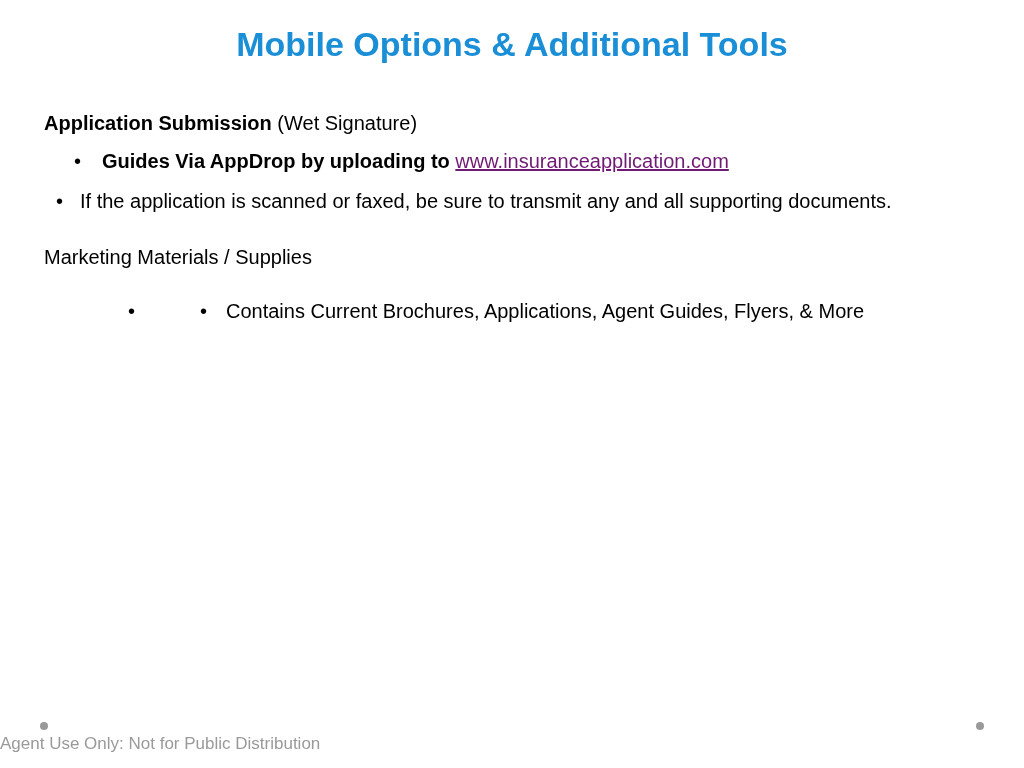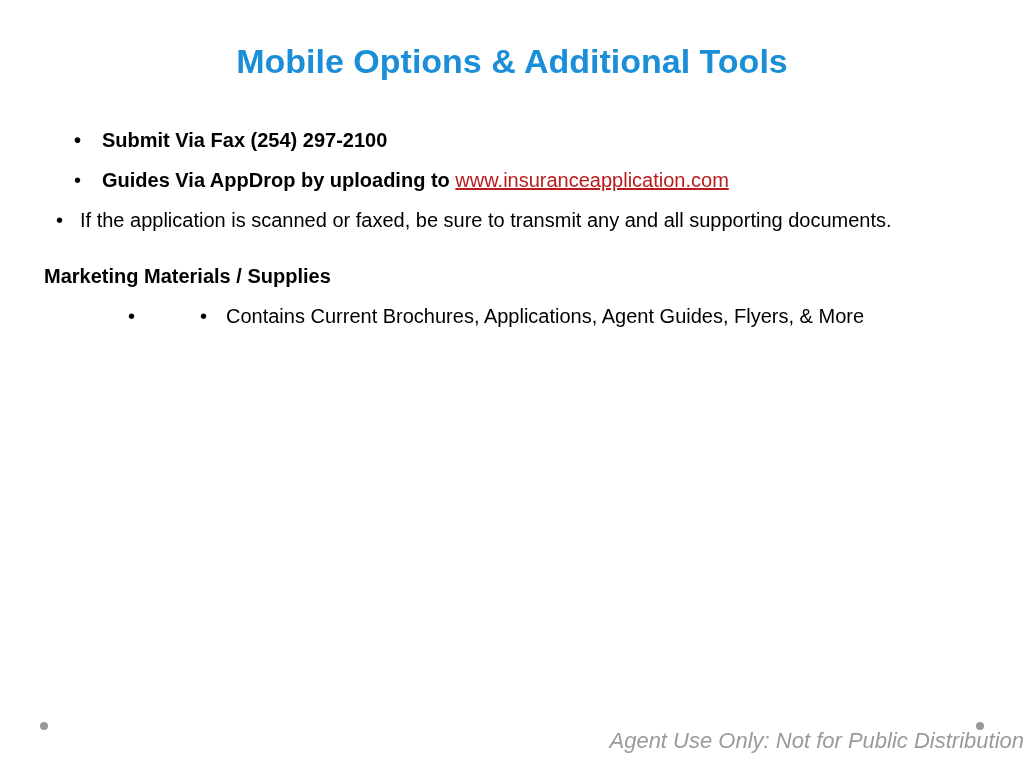--- a/index.html
+++ b/index.html
@@ -11,21 +11,20 @@
       color: #000;
       position: relative;
     }
     .title {
       text-align: center;
       font-size: 34px;
       font-weight: 700;
       color: #1a8ed6;
       padding-top: 25px;
       padding-bottom: 12px;
-      margin-top: 17px;
     }
     .content {
       padding: 30px 44px 0 44px;
       font-size: 20px;
       line-height: 1.7;
     }
     .section-head {
       margin-bottom: 4px;
     }
     .section-head .bold { font-weight: 700; }
@@ -51,66 +50,67 @@
     .ul-l0 > li::before {
       content: "•";
       position: absolute;
       left: 0;
       top: 0;
       font-size: 20px;
       line-height: 1.7;
     }
     .bold { font-weight: 700; }
     .link {
-      color: #b91c1c;
+      color: #701a75;
       text-decoration: underline;
     }
-    .section2-head { font-weight: 700; margin-top: 22px; margin-bottom: 6px; }
+    .section2-head { font-weight: 400; margin-top: 22px; margin-bottom: 20px; }
     .ul-l2 { list-style: none; padding-left: 84px; }
     .ul-l2 > li { position: relative; padding-left: 26px; margin-bottom: 6px; }
     .ul-l2 > li::before {
       content: "•";
       position: absolute; left: 0; top: 0;
       font-size: 20px; line-height: 1.7;
     }
     .ul-l3 { list-style: none; padding-left: 46px; }
     .ul-l3 > li { position: relative; padding-left: 26px; margin-bottom: 6px; }
     .ul-l3 > li::before {
       content: "•";
       position: absolute; left: 0; top: 0;
       font-size: 20px; line-height: 1.7;
     }
     .footer {
       position: absolute;
       bottom: 14px;
       left: 0; right: 0;
-      text-align: right;
-      font-size: 22px;
+      text-align: left;
+      font-size: 17px;
       color: #9a9a9a;
-      font-style: italic;
     }
     .dot {
       position: absolute;
       width: 8px; height: 8px;
       border-radius: 50%;
       background: #9a9a9a;
     }
     .dot.left { left: 40px; bottom: 38px; }
     .dot.right { right: 40px; bottom: 38px; }
   </style>
 </head>
 <body>
 
 <h1 class="title">Mobile Options &amp; Additional Tools</h1>
 
 <div class="content">
 
+  <p class="section-head">
+    <span class="bold">Application Submission</span><span> (Wet Signature)</span>
+  </p>
 
   <ul class="ul-l1">
-    <li class="bold">Submit Via Fax (254) 297-2100</li>
     <li>
       <span class="bold">Guides Via AppDrop by uploading to </span><a href="#" class="link">www.insuranceapplication.com</a>
     </li>
   </ul>
 
   <ul class="ul-l0">
     <li>If the application is scanned or faxed, be sure to transmit any and all supporting documents.</li>
   </ul>
 
   <p class="section2-head">Marketing Materials / Supplies</p>

